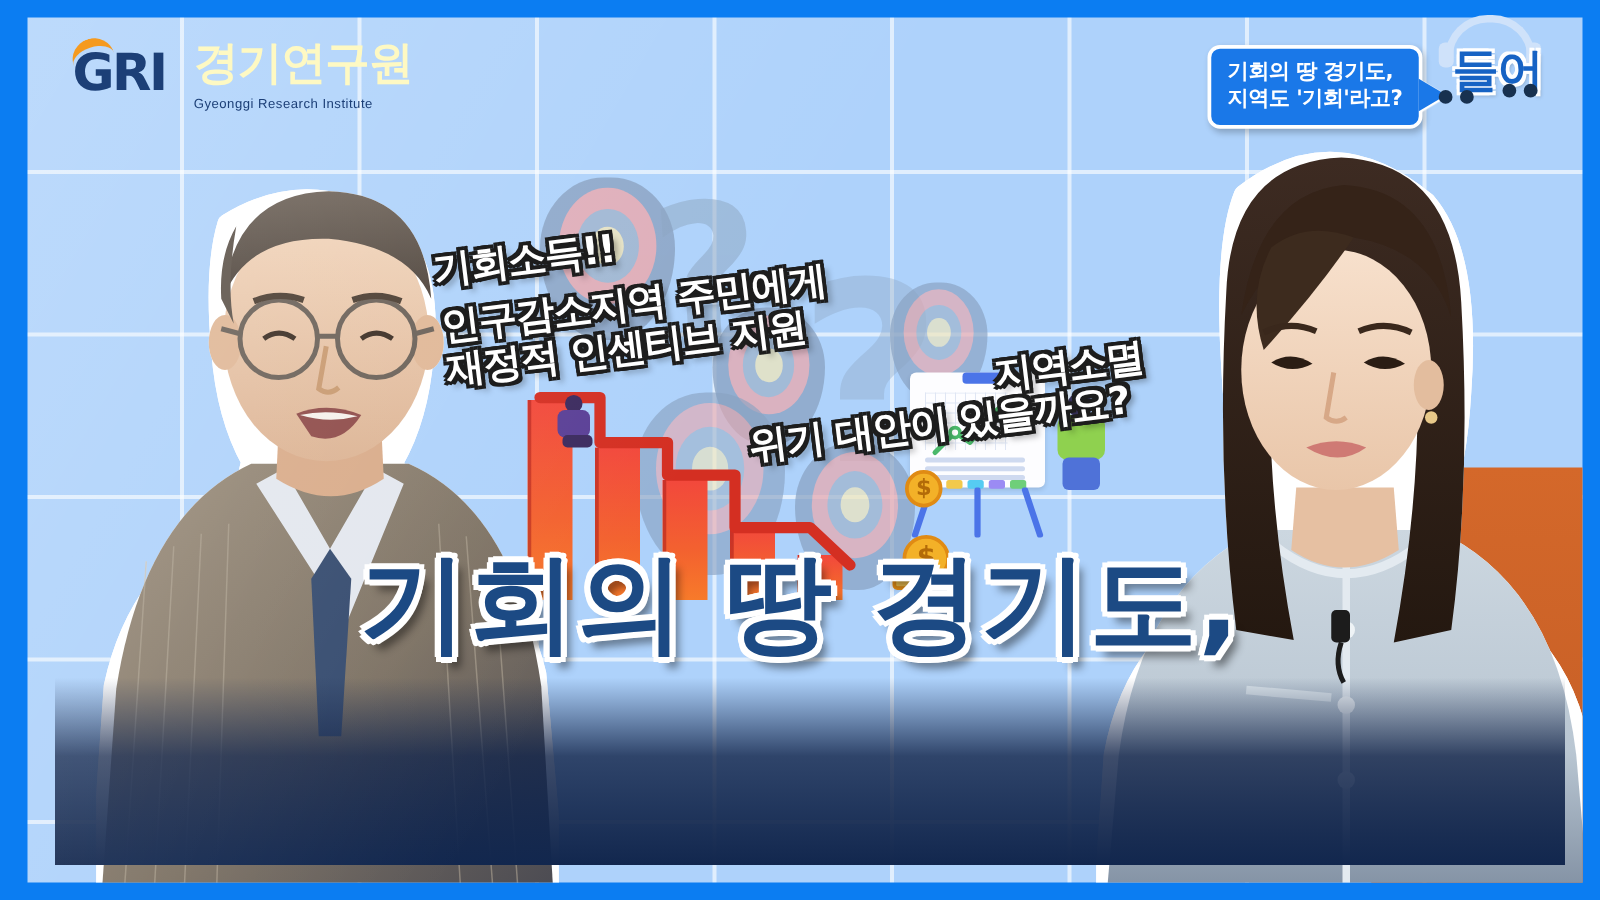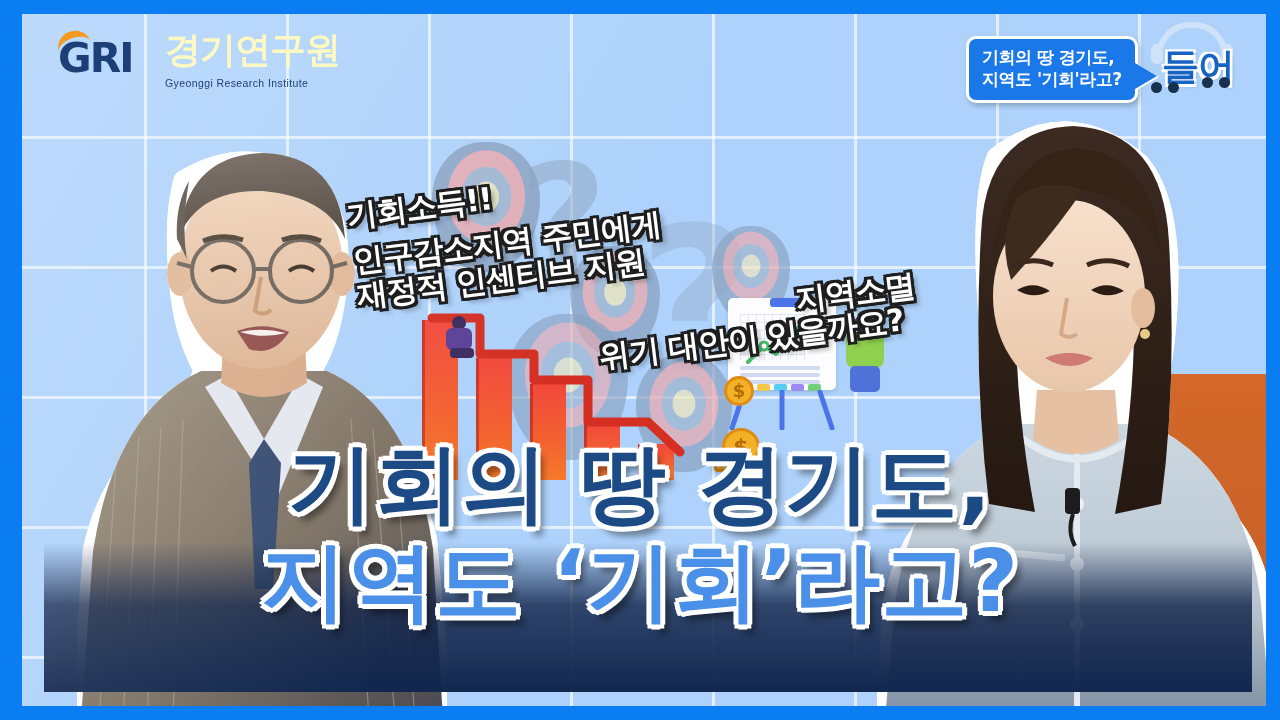--- a/index.html
+++ b/index.html
@@ -176,21 +176,21 @@
   }
   #title-2 {
     font-size:86px; color:#4a90e8; margin-top:10px;
     text-shadow:
       -4px -4px 0 #ffffff, 4px -4px 0 #ffffff, -4px 4px 0 #ffffff, 4px 4px 0 #ffffff,
       -5px 0 0 #ffffff, 5px 0 0 #ffffff, 0 -5px 0 #ffffff, 0 5px 0 #ffffff,
       7px 9px 7px rgba(0,0,0,.45);
   }
 
   
-  #gri-logo { position:absolute; left:58px; top:26px; display:flex; align-items:center; gap:15px; }
+  #gri-logo { position:absolute; left:58px; top:26px; display:flex; align-items:center; gap:5px; }
   #gri-mark { position:relative; width:92px; height:46px; }
   #gri-mark .letters {
     font-family:"DejaVu Sans", sans-serif; font-weight:bold; font-size:41px;
     color:#1c3f77; letter-spacing:-2px; line-height:46px;
   }
   #gri-swoosh {
     position:absolute; left:-2px; top:-4px; width:34px; height:20px;
     border-top:7px solid #f59a1f; border-radius:60% 60% 0 0 / 100% 100% 0 0;
     transform:rotate(-18deg);
   }
@@ -209,21 +209,21 @@
     font-size:17px; line-height:1.28; white-space:nowrap; letter-spacing:-.5px;
   }
   #bubble-tail {
     position:absolute; right:-22px; top:24px; width:0; height:0;
     border-top:13px solid transparent; border-bottom:13px solid transparent;
     border-left:22px solid #1a78e8;
     filter:drop-shadow(2px 1px 0 #ffffff);
   }
 
   
-  #showlogo { position:absolute; left:1130px; top:22px; width:130px; height:100px; }
+  #showlogo { position:absolute; left:1130px; top:12px; width:130px; height:100px; }
   #headphone {
     position:absolute; left:26px; top:0px; width:72px; height:34px;
     border:6px solid #cfe2fa; border-bottom:none; border-radius:40px 40px 0 0;
   }
   #headphone:before, #headphone:after {
     content:""; position:absolute; bottom:-8px; width:12px; height:20px;
     background:#cfe2fa; border-radius:5px;
   }
   #headphone:before { left:-11px; }
   #headphone:after  { right:-11px; }
@@ -497,16 +497,15 @@
   </div>
 
   <div class="hand" id="hand-l1">기회소득!!</div>
   <div class="hand" id="hand-l2">인구감소지역 주민에게</div>
   <div class="hand" id="hand-l3">재정적 인센티브 지원</div>
   <div class="hand" id="hand-r1">지역소멸</div>
   <div class="hand" id="hand-r2">위기 대안이 있을까요?</div>
 
   <div id="title-wrap">
     <div class="title-line" id="title-1">기회의 땅 경기도,</div>
-    <div class="title-line" id="title-2">지역도 ‘기회’라고?</div>
   </div>
 
 </div>
 
 </body></html>

